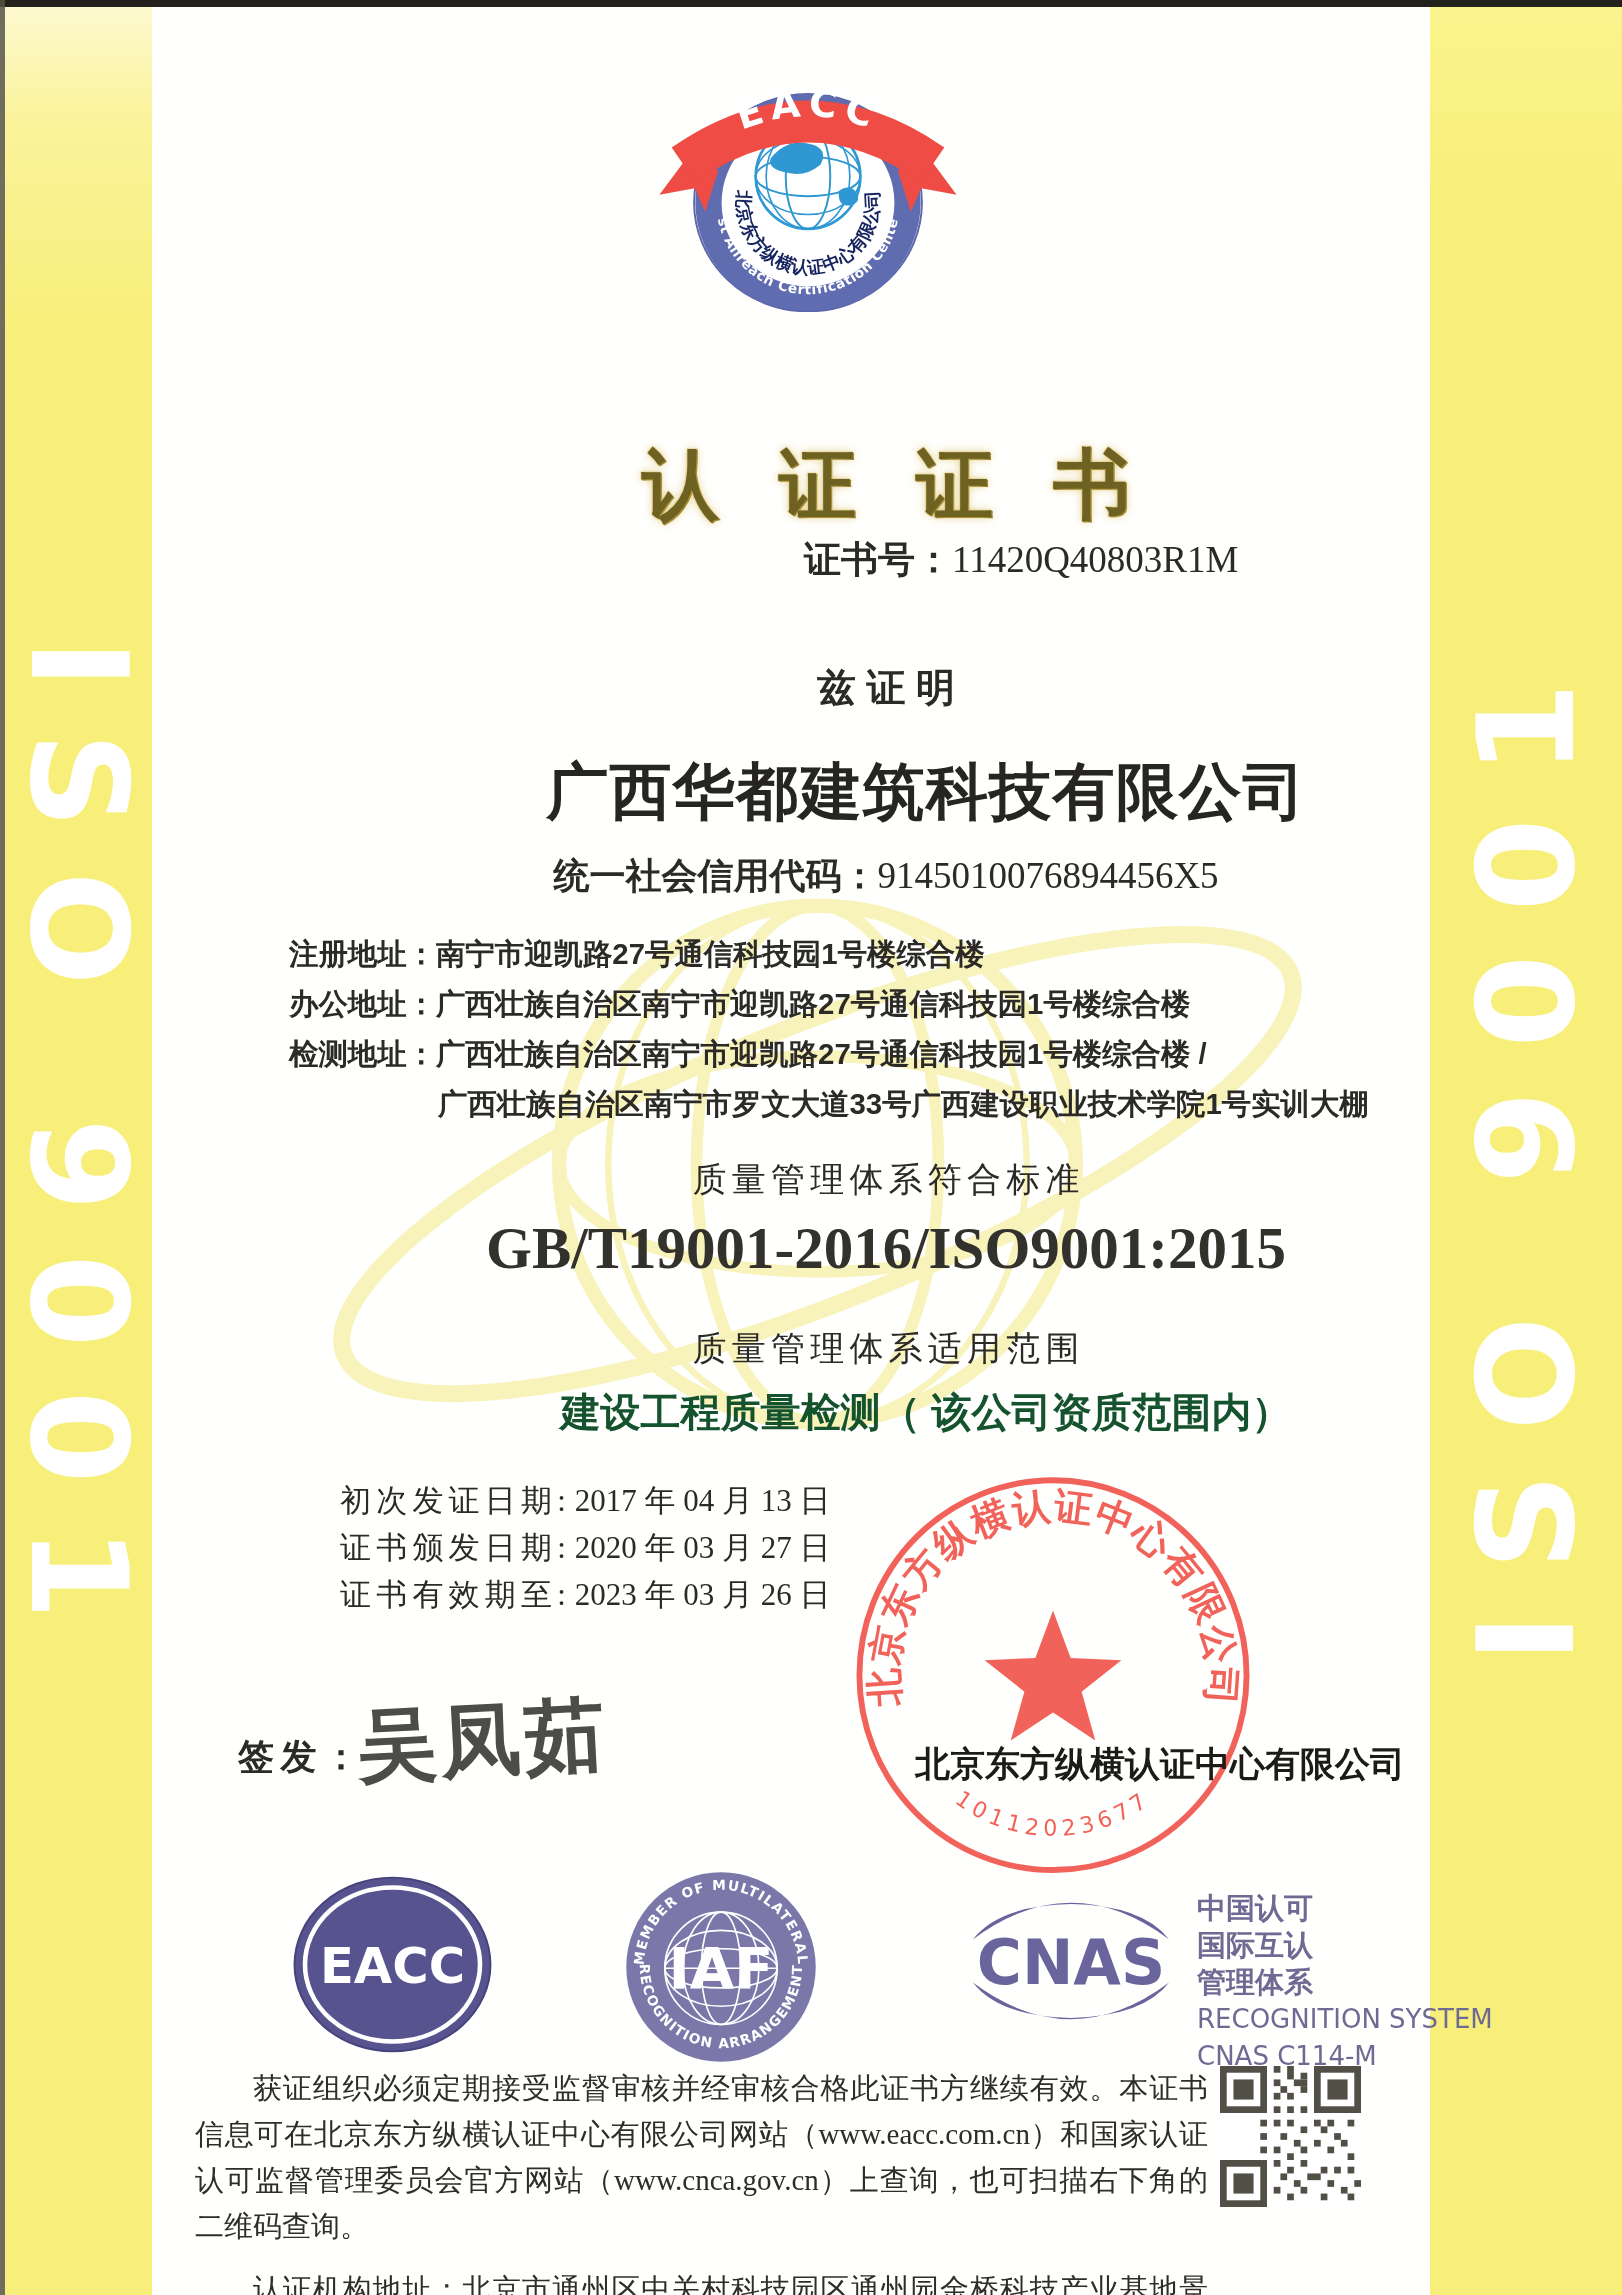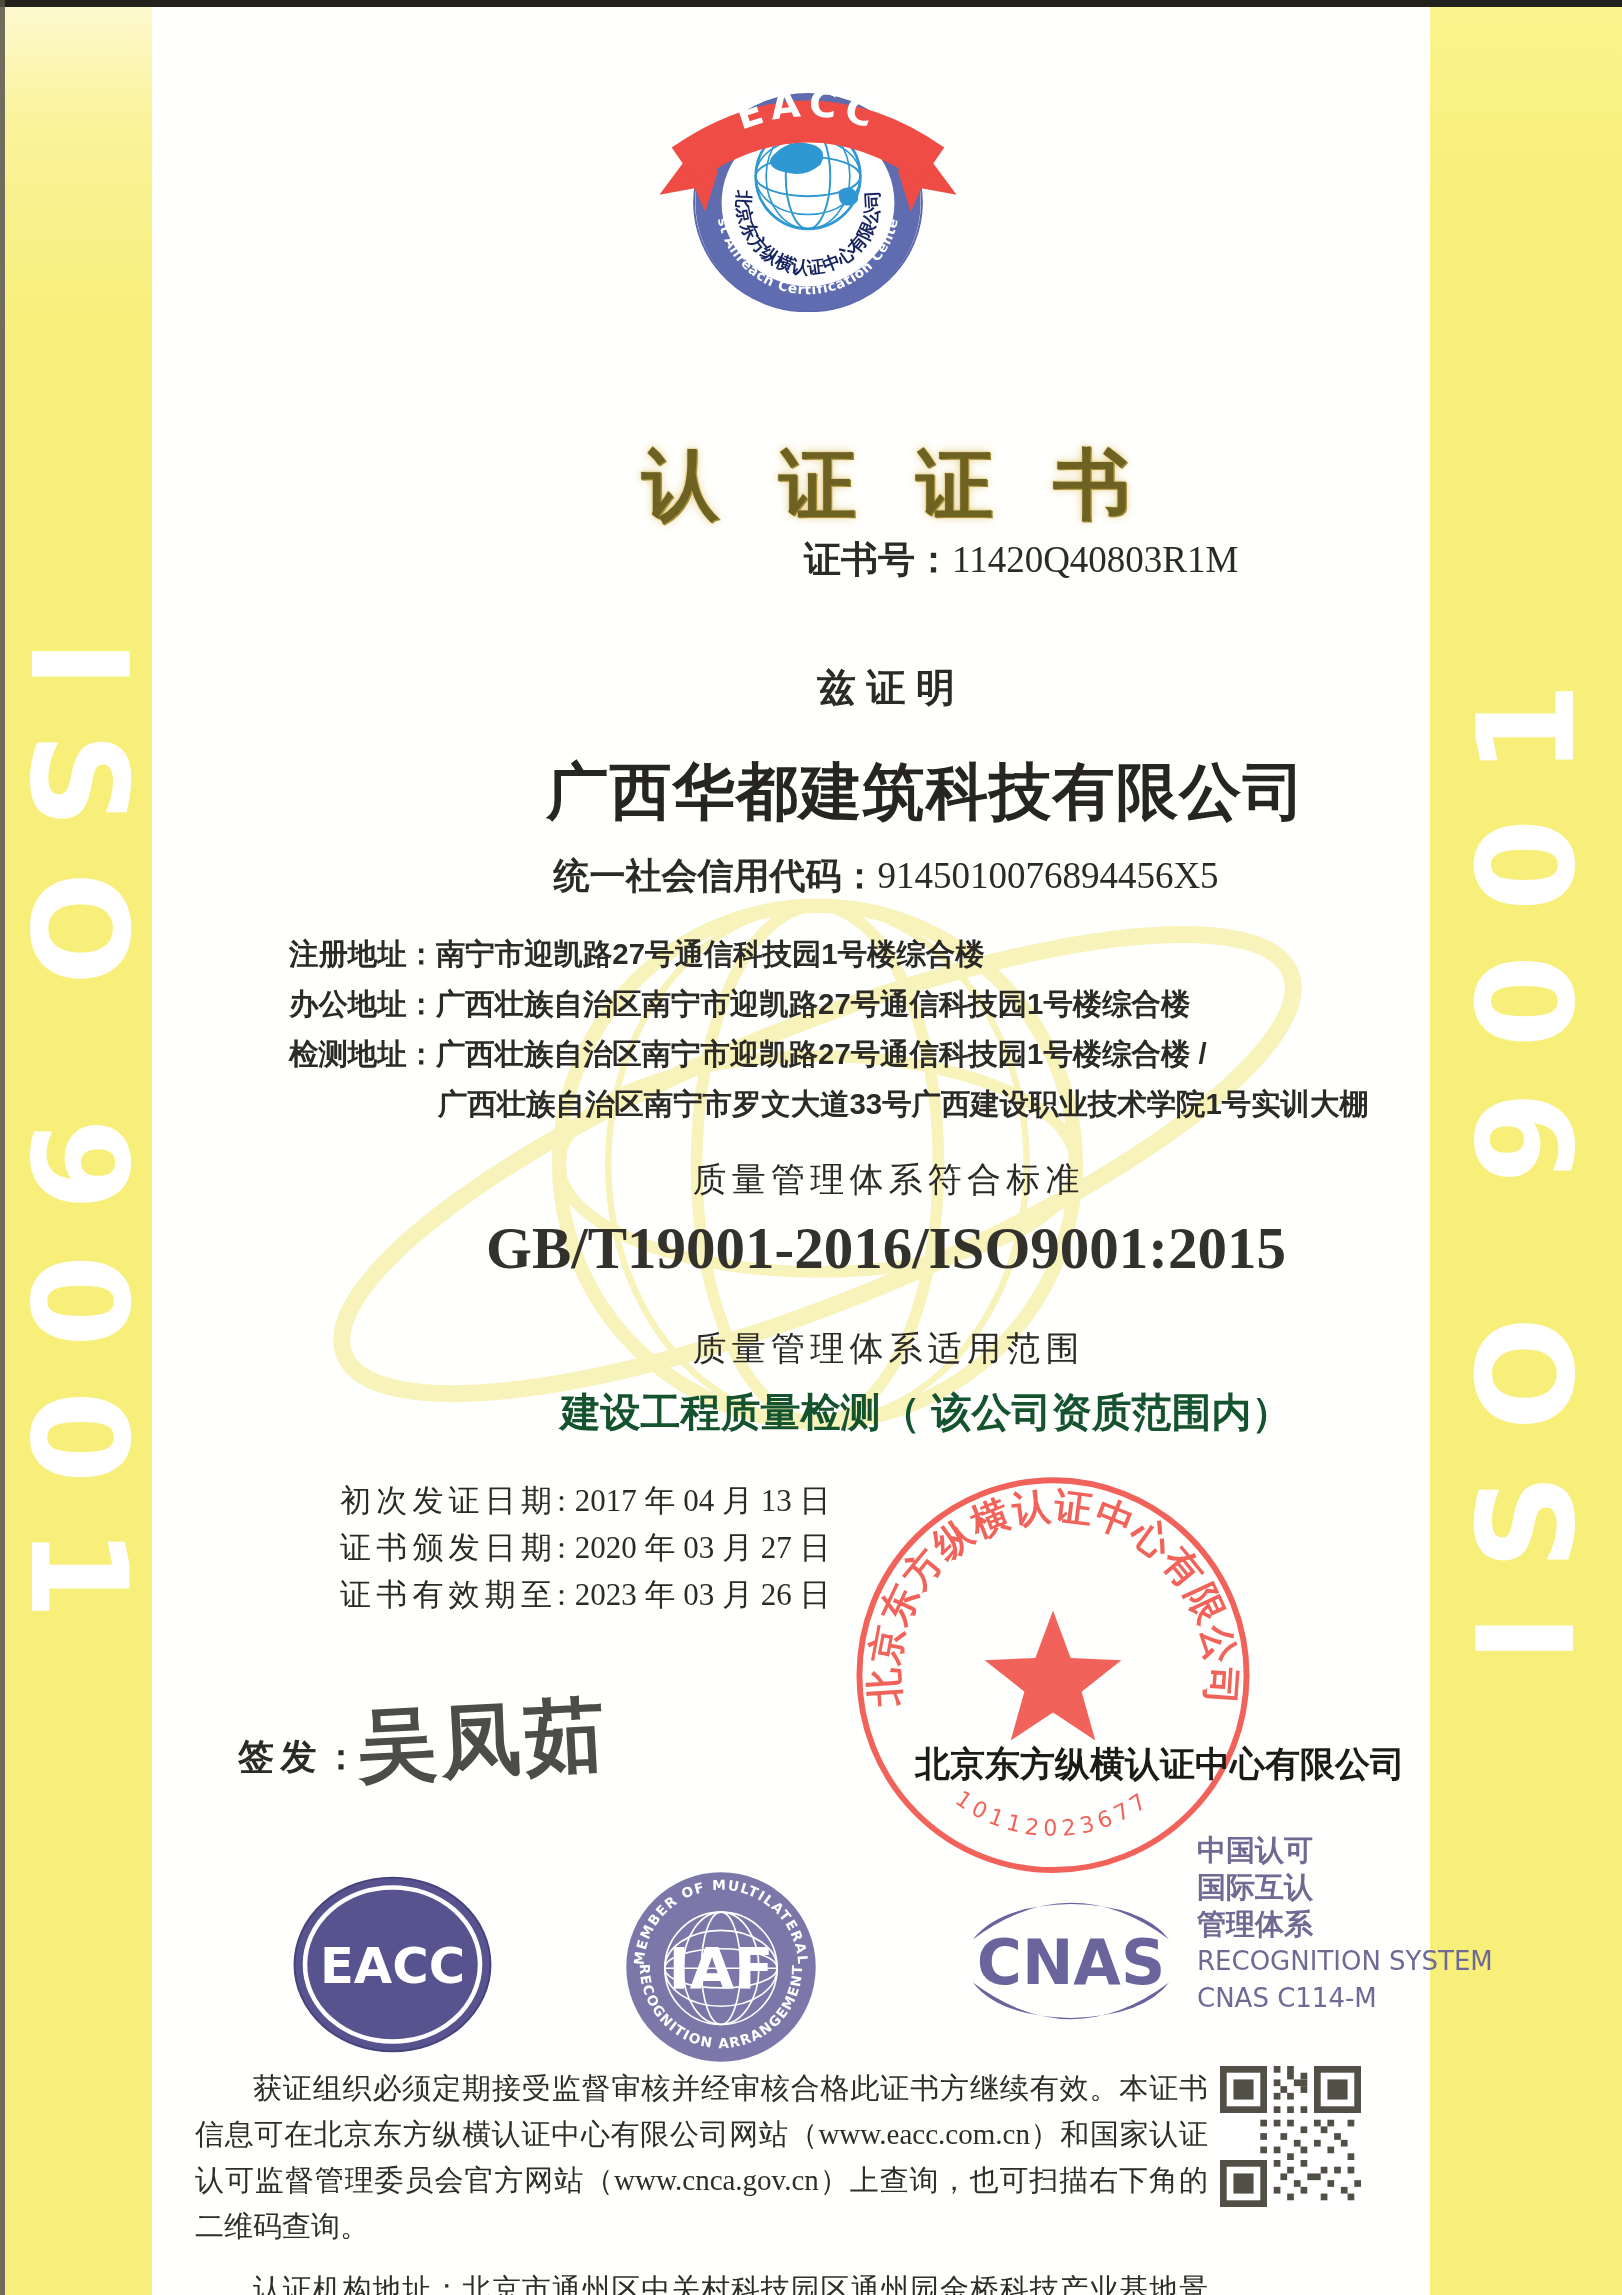--- a/index.html
+++ b/index.html
@@ -38,21 +38,21 @@
   .scope{top:1385px;font-size:40px;font-weight:bold;color:#14532d;}
   .dates{left:296px;top:1480px;color:#2b2a26;margin-left:44px;}
   .dates .row{height:47px;}
   .dates .lbl{display:inline-block;width:232px;font-size:31px;letter-spacing:5.2px;}
   .dates .val{font-size:31px;}
   .signlbl{left:238px;top:1733px;font-size:36px;font-weight:bold;color:#2b2a26;}
   .signlbl span{letter-spacing:6.5px;}
   .signname{left:357px;top:1688px;font-size:80px;font-weight:900;color:#4c4c4a;
     transform:rotate(-3deg);font-family:"Liberation Sans",sans-serif;letter-spacing:3.9px;}
   .issuer{left:915px;top:1741px;font-size:35px;font-weight:bold;color:#1c1b18;font-family:"Liberation Sans",sans-serif;}
-  .cnastext{left:1197px;top:1832px;color:#6f6a94;}
+  .cnastext{left:1197px;top:1890px;color:#6f6a94;}
   .cnastext .cn{font-size:29px;line-height:37px;font-weight:bold;}
   .cnastext .en{font-size:26px;line-height:37px;font-family:"DejaVu Sans","Liberation Sans",sans-serif;}
   .fineprint{left:195px;top:2065px;width:1013px;color:#2f2d29;}
   .fineprint p{margin:0;font-size:29px;line-height:46px;text-indent:2em;text-align:justify;}
   .fineprint p+p{margin-top:17px;}
   svg{display:block;}
   .svgtext{font-family:"DejaVu Sans","Liberation Sans",sans-serif;}
 </style>
 </head>
 <body>

